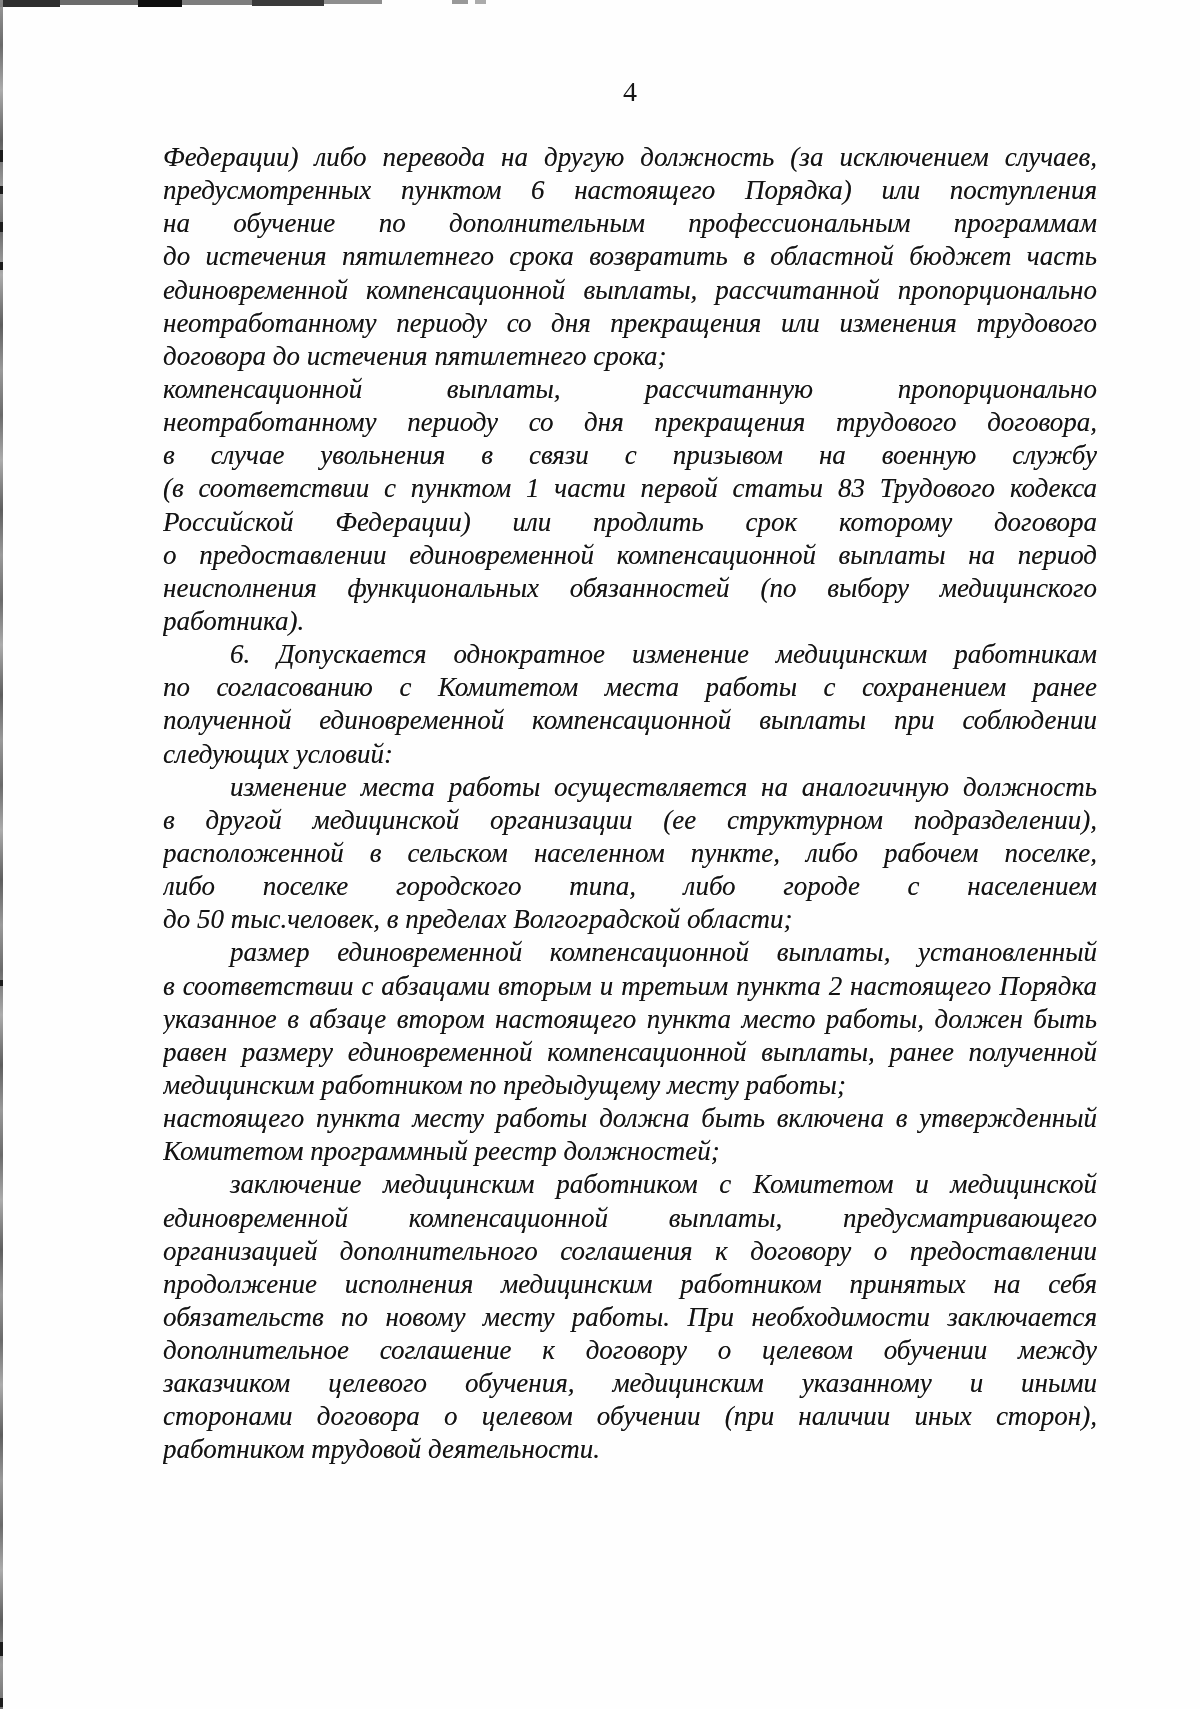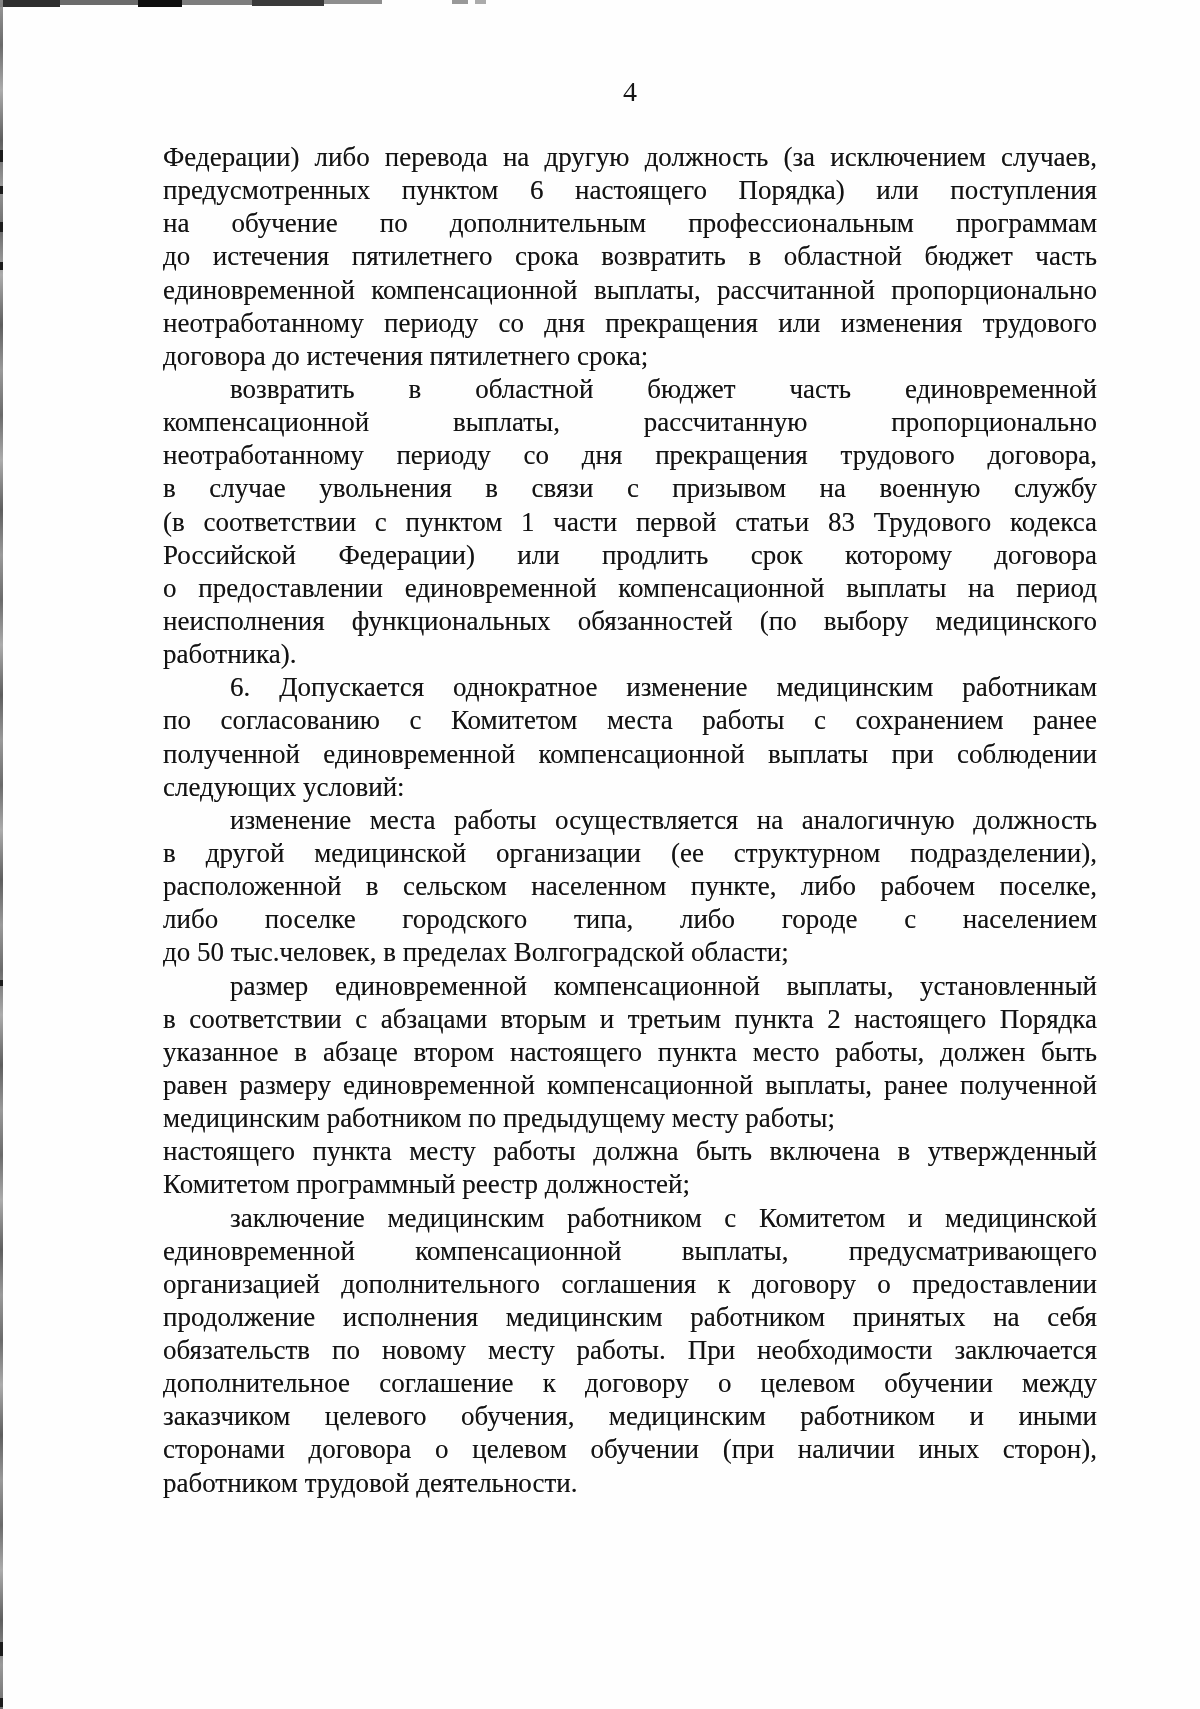--- a/index.html
+++ b/index.html
@@ -58,21 +58,21 @@
   .text-block {
     position: absolute;
     left: 163px;
     top: 141px;
     width: 934px;
     font-size: 27px;
     line-height: 33.15px;
     color: #131313;
     text-shadow: 0 0 0.4px rgba(0,0,0,0.45);
   }
-  .paragraph { margin: 0; padding: 0; }
+  .paragraph { margin: 0; padding: 0; font-style: italic; }
   .line {
     height: 33.15px;
     overflow: hidden;
     text-align: justify;
     text-align-last: justify;
     -moz-text-align-last: justify;
     white-space: normal;
   }
   .line.last {
     text-align-last: left;
@@ -112,21 +112,20 @@
   <div class="paragraph">
         <div class="line">Федерации) либо перевода на другую должность (за исключением случаев,</div>
         <div class="line">предусмотренных пунктом 6 настоящего Порядка) или поступления</div>
         <div class="line">на обучение по дополнительным профессиональным программам</div>
         <div class="line">до истечения пятилетнего срока возвратить в областной бюджет часть</div>
         <div class="line">единовременной компенсационной выплаты, рассчитанной пропорционально</div>
         <div class="line">неотработанному периоду со дня прекращения или изменения трудового</div>
         <div class="line last">договора до истечения пятилетнего срока;</div>
       </div>
       <div class="paragraph">
-        <div class="line indent">возвратить в областной бюджет часть единовременной</div>
         <div class="line">компенсационной выплаты, рассчитанную пропорционально</div>
         <div class="line">неотработанному периоду со дня прекращения трудового договора,</div>
         <div class="line">в случае увольнения в связи с призывом на военную службу</div>
         <div class="line">(в соответствии с пунктом 1 части первой статьи 83 Трудового кодекса</div>
         <div class="line">Российской Федерации) или продлить срок которому договора</div>
         <div class="line">о предоставлении единовременной компенсационной выплаты на период</div>
         <div class="line">неисполнения функциональных обязанностей (по выбору медицинского</div>
         <div class="line last">работника).</div>
       </div>
       <div class="paragraph">
@@ -153,19 +152,19 @@
         <div class="line">настоящего пункта месту работы должна быть включена в утвержденный</div>
         <div class="line last">Комитетом программный реестр должностей;</div>
       </div>
       <div class="paragraph">
         <div class="line indent">заключение медицинским работником с Комитетом и медицинской</div>
         <div class="line">единовременной компенсационной выплаты, предусматривающего</div>
         <div class="line">организацией дополнительного соглашения к договору о предоставлении</div>
         <div class="line">продолжение исполнения медицинским работником принятых на себя</div>
         <div class="line">обязательств по новому месту работы. При необходимости заключается</div>
         <div class="line">дополнительное соглашение к договору о целевом обучении между</div>
-        <div class="line">заказчиком целевого обучения, медицинским работником и иными</div>
+        <div class="line">заказчиком целевого обучения, медицинским указанному и иными</div>
         <div class="line">сторонами договора о целевом обучении (при наличии иных сторон),</div>
         <div class="line last">работником трудовой деятельности.</div>
       </div>
     </div>
 
 </div>
 
 </body></html>

